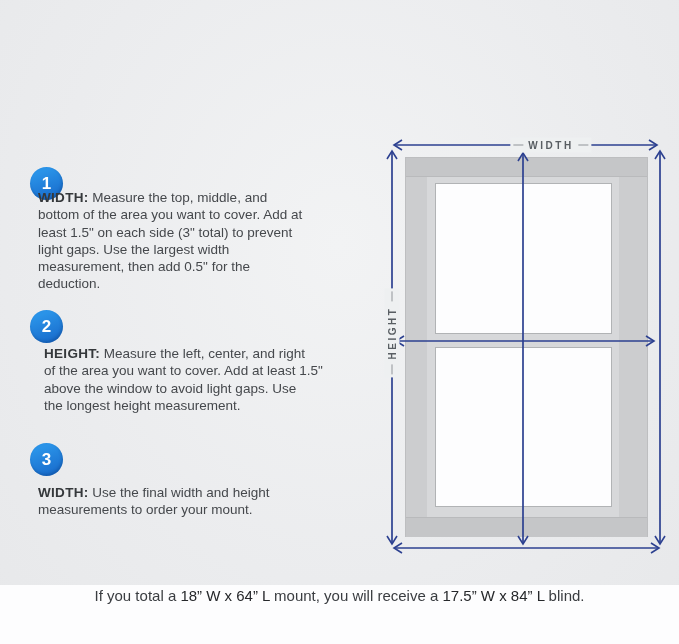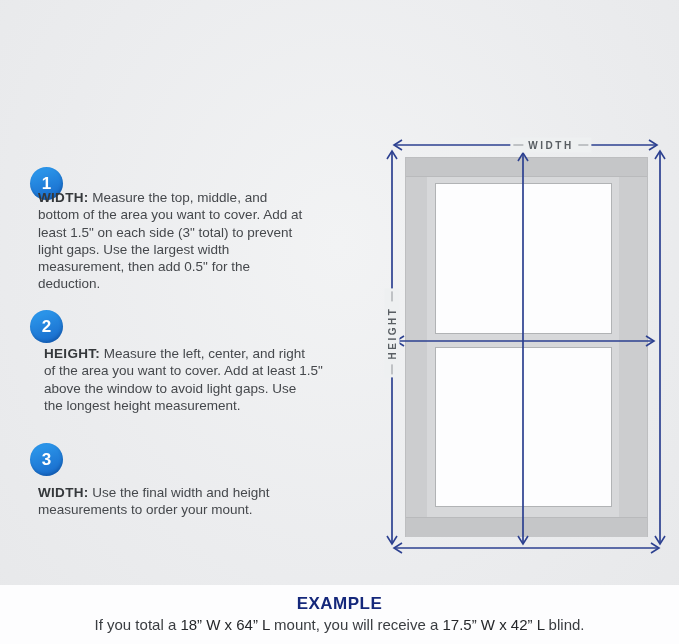--- a/index.html
+++ b/index.html
@@ -129,17 +129,16 @@
     <span>WIDTH</span>
     <span class="dash"></span>
   </div>
   <div class="measure-label label-height">
     <span class="dash"></span>
     <span>HEIGHT</span>
     <span class="dash"></span>
   </div>
 
   <div class="example-band">
-    <div class="example-heading">EXAMPLE</div>
-    <div class="example-sentence"><span>If you total a </span><span class="example-bold">18” W x 64” L</span><span> mount, you will receive a </span><span class="example-bold">17.5” W x 42” L</span><span> blind.</span></div>
+    <div class="example-sentence"><span>If you total a </span><span class="example-bold">18” W x 64” L</span><span> mount, you will receive a </span><span class="example-bold">17.5” W x 84” L</span><span> blind.</span></div>
   </div>
 
 </div>
 
 </body></html>

